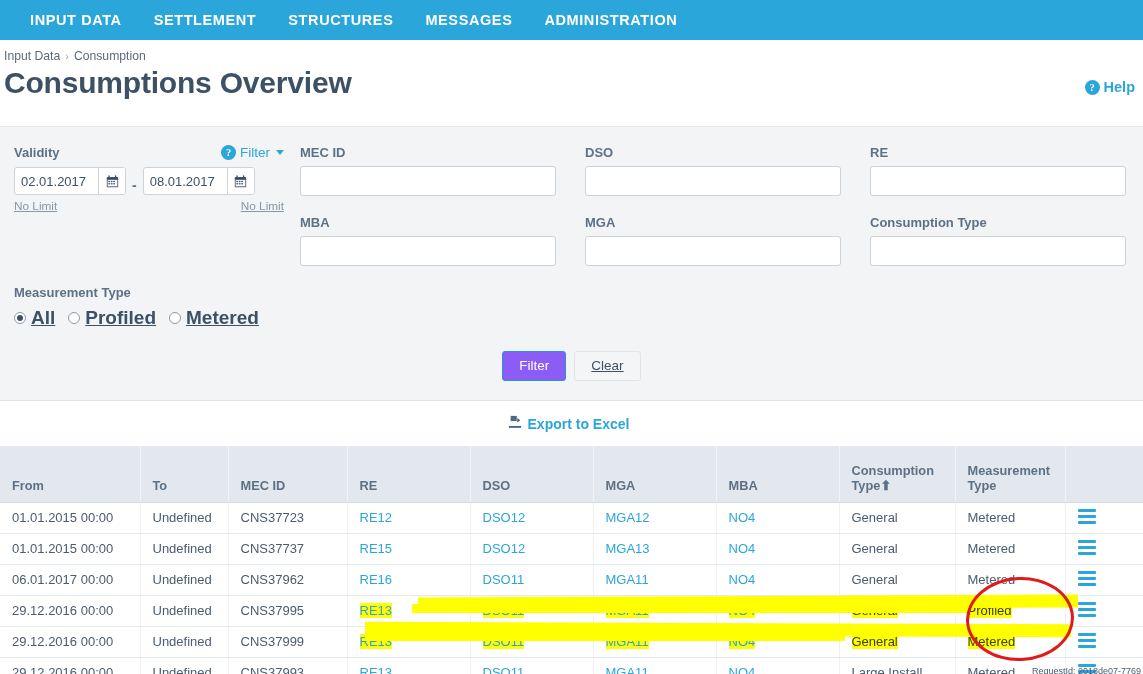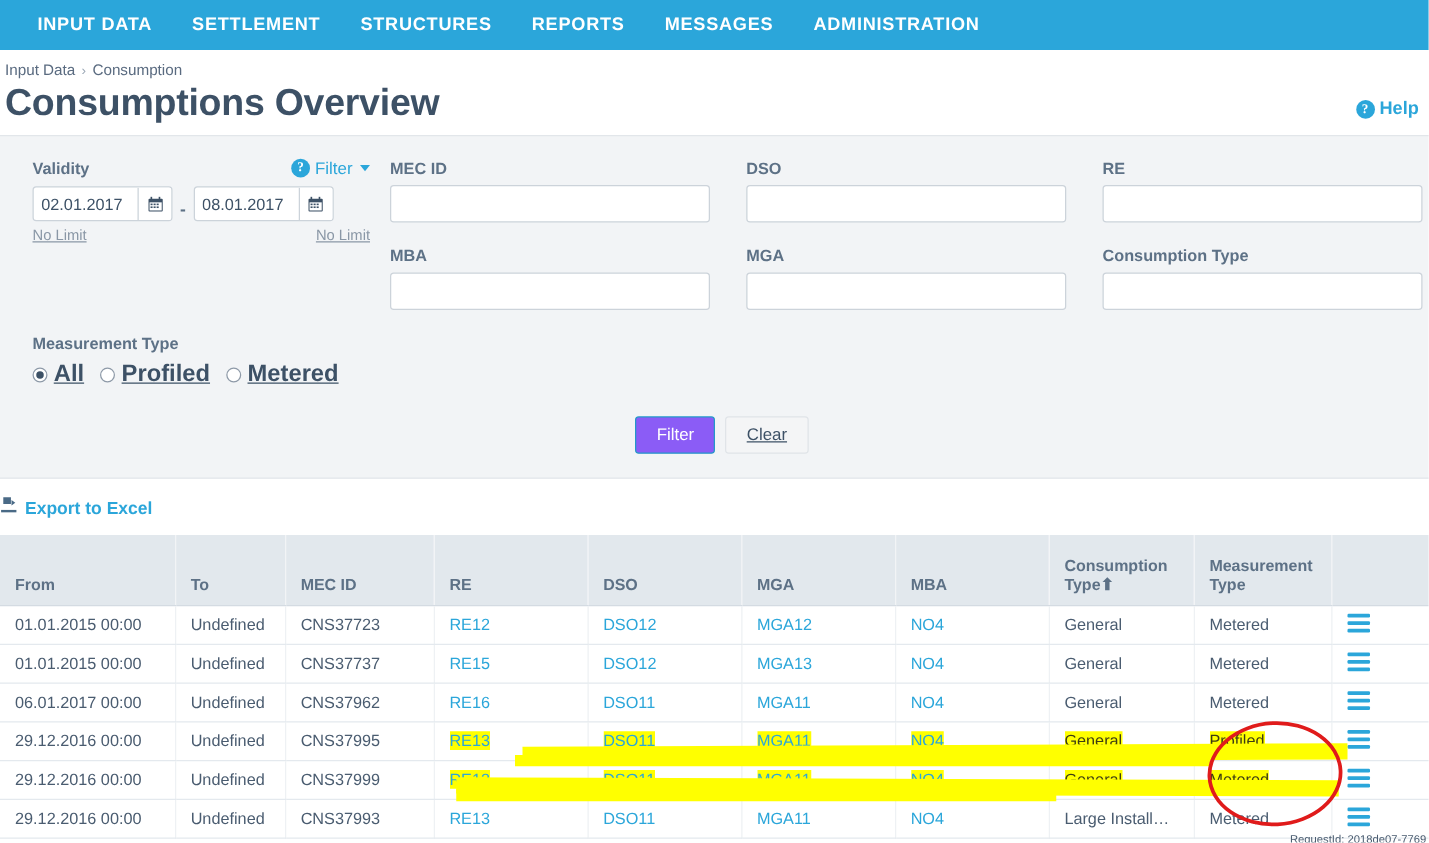--- a/index.html
+++ b/index.html
@@ -62,25 +62,25 @@
   }
   .qmark {
     display: inline-flex; align-items: center; justify-content: center;
     width: 15px; height: 15px; border-radius: 50%;
     background: #2ba6da; color: #fff;
     font-size: 10.5px; font-weight: bold; font-family: "Liberation Serif", serif;
   }
 
   
   .filter-panel {
-    margin-top: 6px;
+    margin-top: 24px;
     background: #f2f4f6;
     border-top: 1px solid #e2e6ea;
     border-bottom: 1px solid #e2e6ea;
-    padding: 12px 0 16px 12px;
+    padding: 12px 0 16px 0;
     position: relative;
     height: 275px;
   }
   .fp-inner { position: relative; height: 100%; }
 
   .field-label {
     font-size: 13px;
     font-weight: bold;
     color: #5d7186;
     margin-bottom: 6px;
@@ -180,21 +180,21 @@
     cursor: pointer;
     border: 1px solid transparent;
     line-height: 1;
   }
   .btn-primary { background: #8b5cf6; color: #fff; border-color: #2398c9; }
   .btn-secondary { background: #f4f5f6; color: #3d5166; border-color: #e0e4e8; text-decoration: underline; }
 
   
   .export-row {
     height: 45px;
-    display: flex; align-items: center; justify-content: flex-start;
+    display: flex; align-items: center; justify-content: center;
     padding-right: 6px;
   }
   .export-link {
     display: flex; align-items: center; gap: 6px;
     color: #2ba6da; font-size: 14px; font-weight: bold; cursor: pointer;
   }
 
   
   table.grid {
     width: 1143px;
@@ -266,21 +266,20 @@
 </style>
 </head>
 <body>
 
 <div id="page">
 
   <div class="navbar">
     <div class="nav-item">INPUT DATA</div>
     <div class="nav-item">SETTLEMENT</div>
     <div class="nav-item">STRUCTURES</div>
-    <div class="nav-item">REPORTS</div>
     <div class="nav-item">MESSAGES</div>
     <div class="nav-item">ADMINISTRATION</div>
   </div>
 
   <div class="crumbwrap">
     <div class="crumb">
       <a>Input Data</a><span class="sep">›</span><a>Consumption</a>
     </div>
   </div>
 

